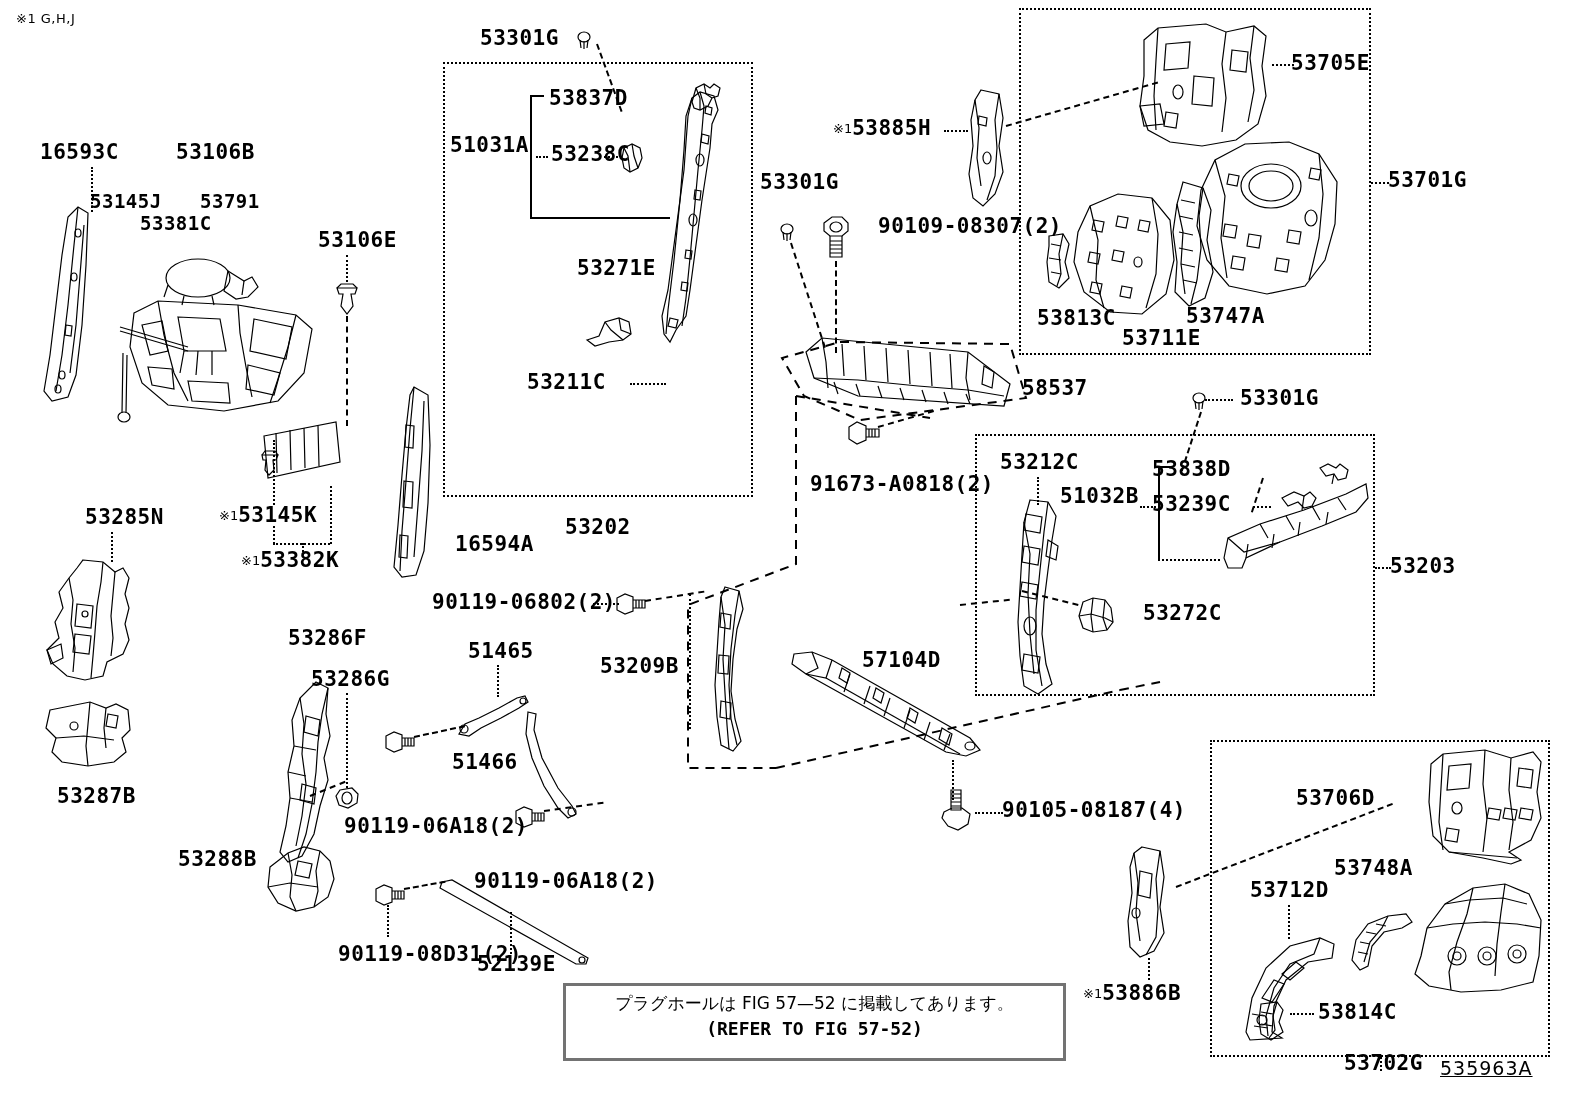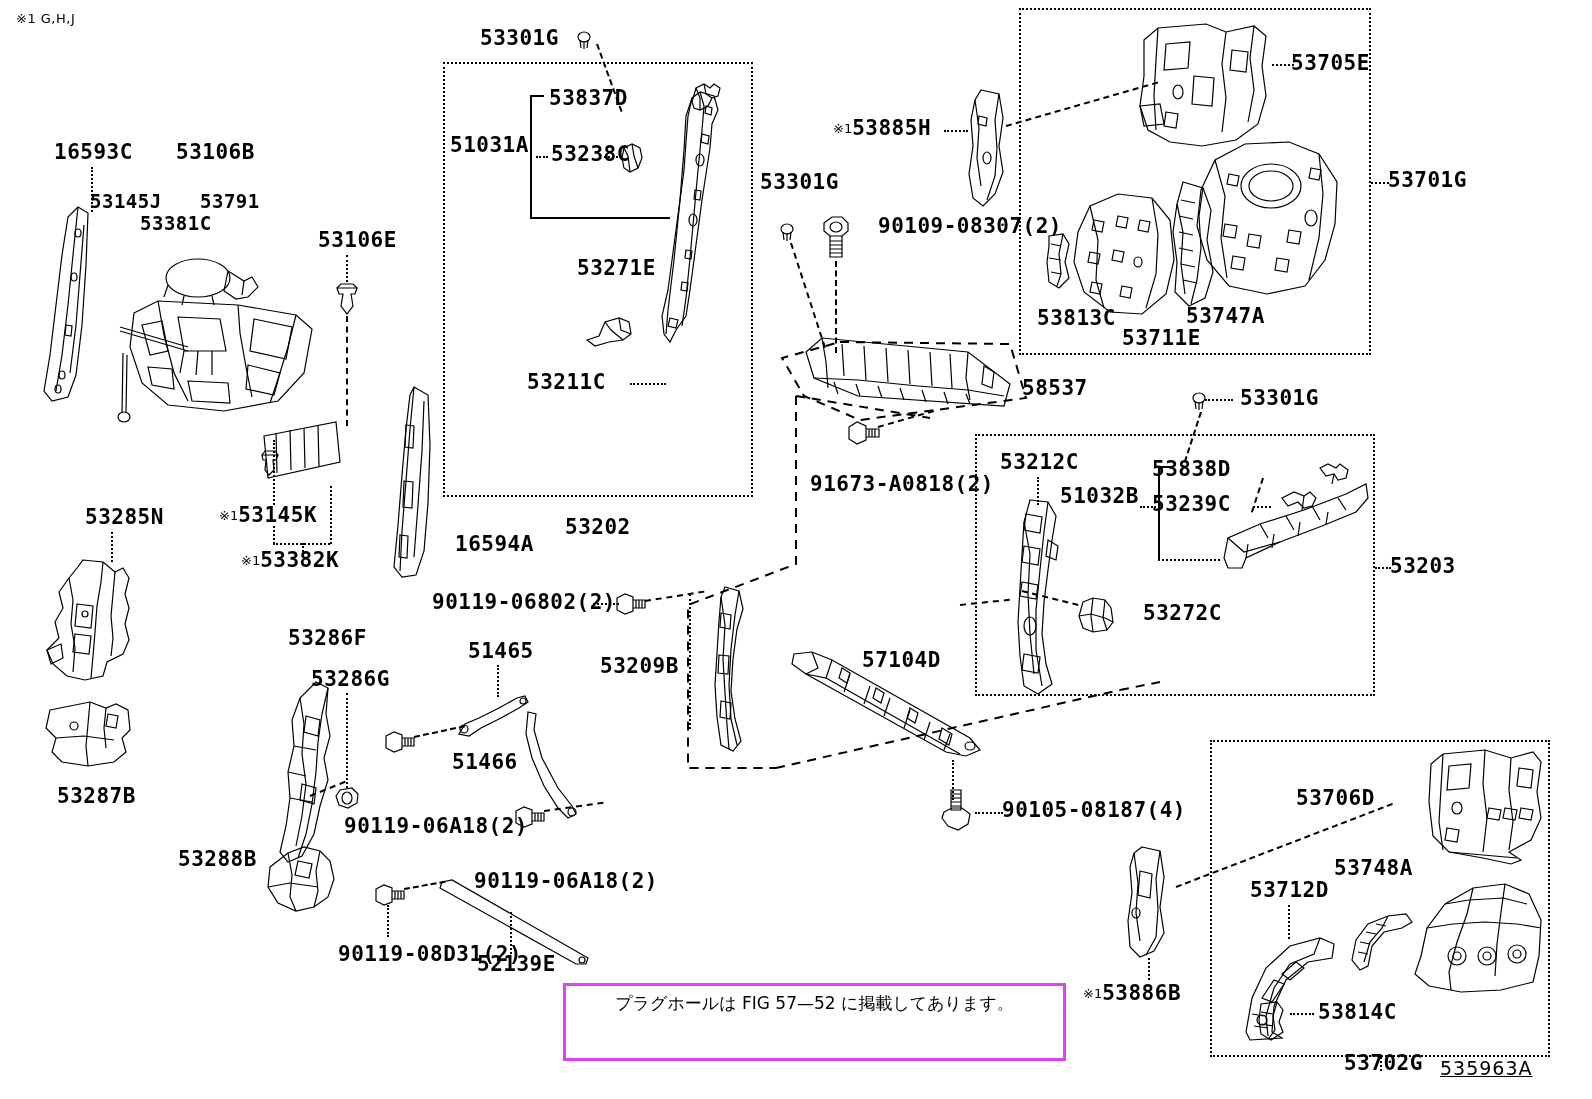--- a/index.html
+++ b/index.html
@@ -39,21 +39,21 @@
   }
   
   .dbox{
     position:absolute;
     border:2px dotted #000;
     box-sizing:border-box;
     background:transparent;
   }
   .notebox{
     position:absolute;
-    border:3px solid #d946ef;
+    border:3px solid #737373;
     box-sizing:border-box;
     background:#fff;
     text-align:center;
     padding-top:5px;
   }
   .notebox div{
     font-family:"DejaVu Sans","Liberation Sans",sans-serif;
     font-size:17px;
     line-height:1.45;
     white-space:nowrap;
@@ -150,21 +150,21 @@
     </g>
   </svg>
 
   <svg class="art" style="left:575px;top:30px;width:18px;height:20px;" viewBox="0 0 18 20">
     <g fill="none" stroke="#000" stroke-width="1.2">
       <ellipse cx="9" cy="7" rx="6" ry="5"></ellipse>
       <path d="M5 10 l1 8 M9 11 l0 8 M13 10 l-1 8"></path>
     </g>
   </svg>
 
-  <div class="lbl" style="left:54px;top:142px;">16593C</div>
+  <div class="lbl" style="left:40px;top:142px;">16593C</div>
   <div class="dotv" style="left:91px;top:167px;height:45px;"></div>
   <svg class="art" style="left:34px;top:205px;width:58px;height:200px;" viewBox="0 0 58 200">
     <g fill="none" stroke="#000" stroke-width="1.2">
       <path d="M44 2 L54 8 L52 60 L48 120 L42 170 L34 192 L18 196 L10 186 L16 150 L22 100 L28 50 L34 12 Z"></path>
       <path d="M44 2 L40 40 L34 100 L28 150 L22 186"></path>
       <path d="M50 20 L46 70 L42 120 L36 168"></path>
       <ellipse cx="44" cy="28" rx="3" ry="4"></ellipse>
       <ellipse cx="40" cy="72" rx="3" ry="4"></ellipse>
       <path d="M32 120 l6 1 l-1 10 l-6 -1 z"></path>
       <ellipse cx="28" cy="170" rx="3" ry="4"></ellipse>
@@ -741,15 +741,16 @@
       <path d="M6 4 L22 2 L28 10 L24 22 L28 32 L16 40 L6 34 L4 20 Z"></path>
       <path d="M22 2 L18 16 L20 30 L14 38"></path>
       <path d="M6 12 l12 2 M6 24 l12 2"></path>
     </g>
   </svg>
   <div class="doth" style="left:1290px;top:1013px;width:24px;"></div>
   <div class="lbl" style="left:1318px;top:1002px;">53814C</div>
 
   <div class="notebox" style="left:563px;top:983px;width:503px;height:78px;">
     <div>プラグホールは FIG  57—52 に掲載してあります。</div>
+    <div class="ln3">(REFER TO FIG 57-52)</div>
   </div>
 
 </div>
 
 </body></html>

